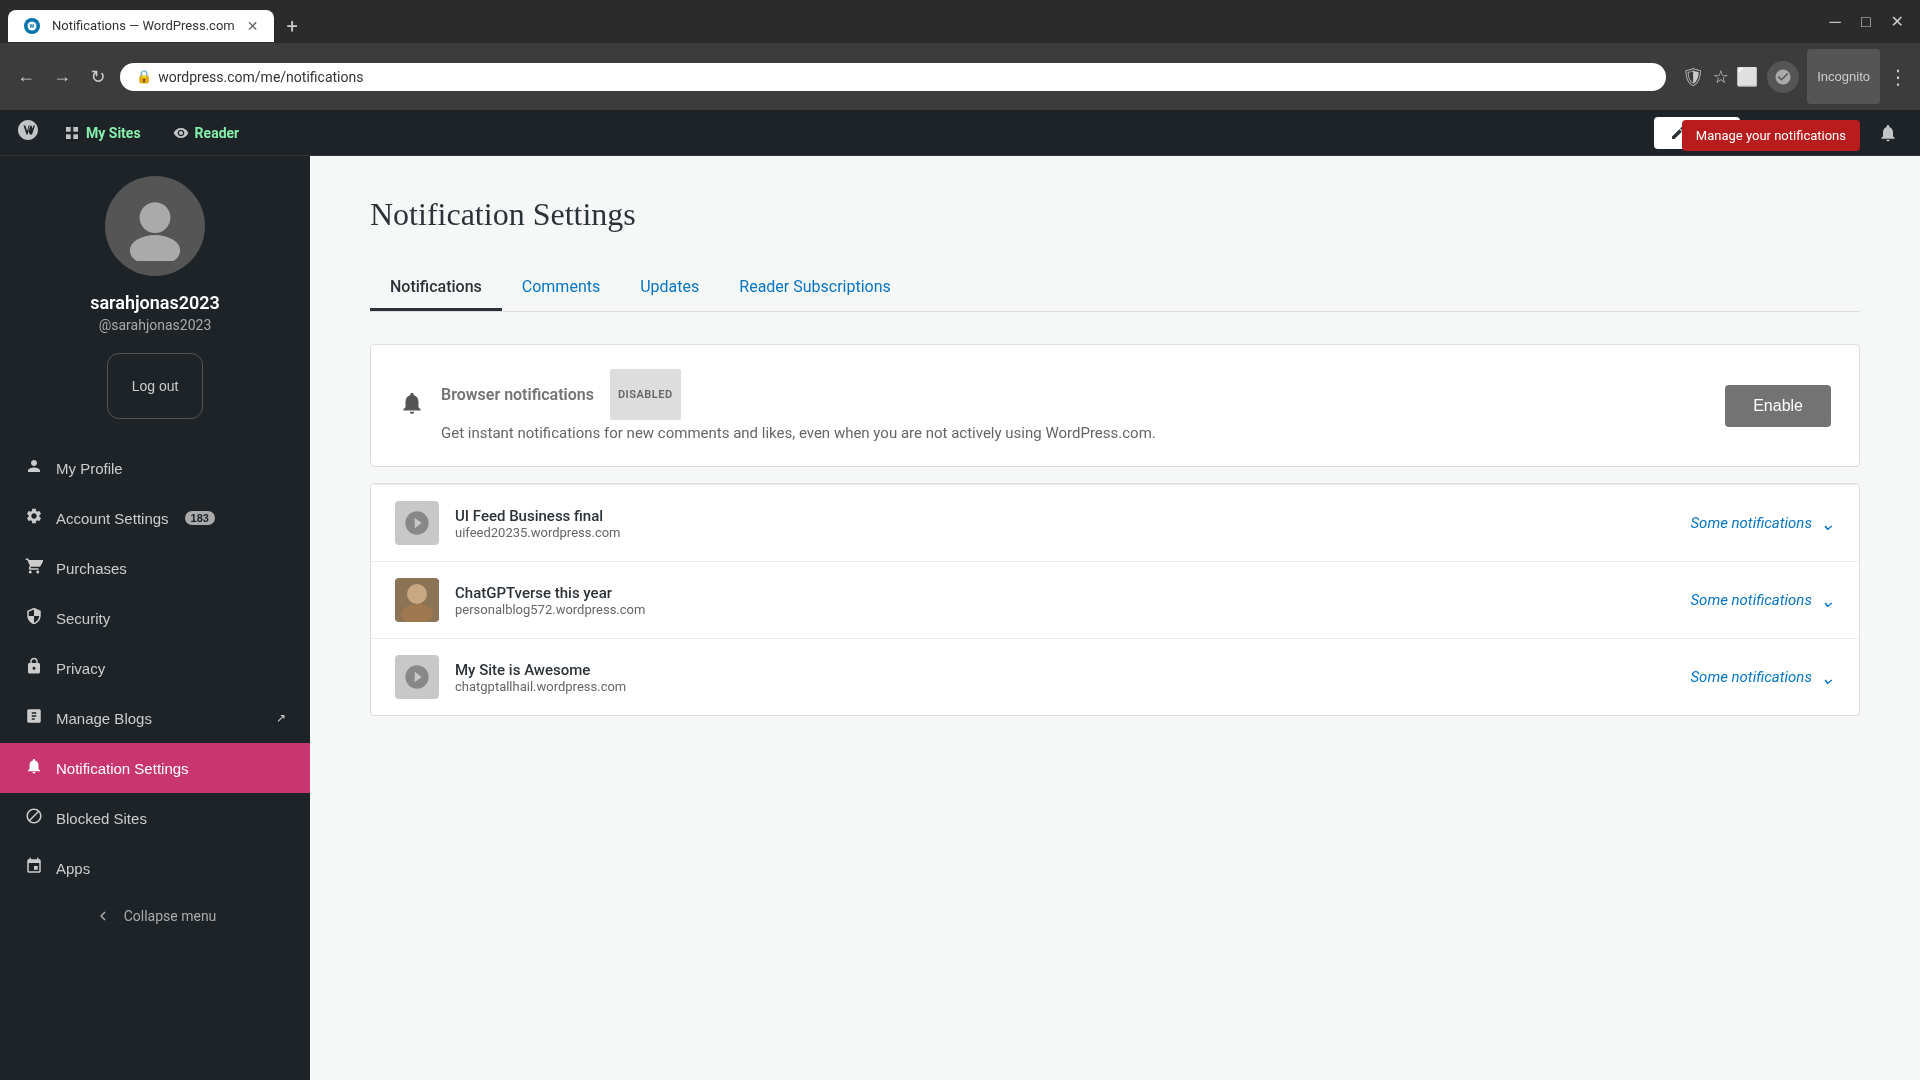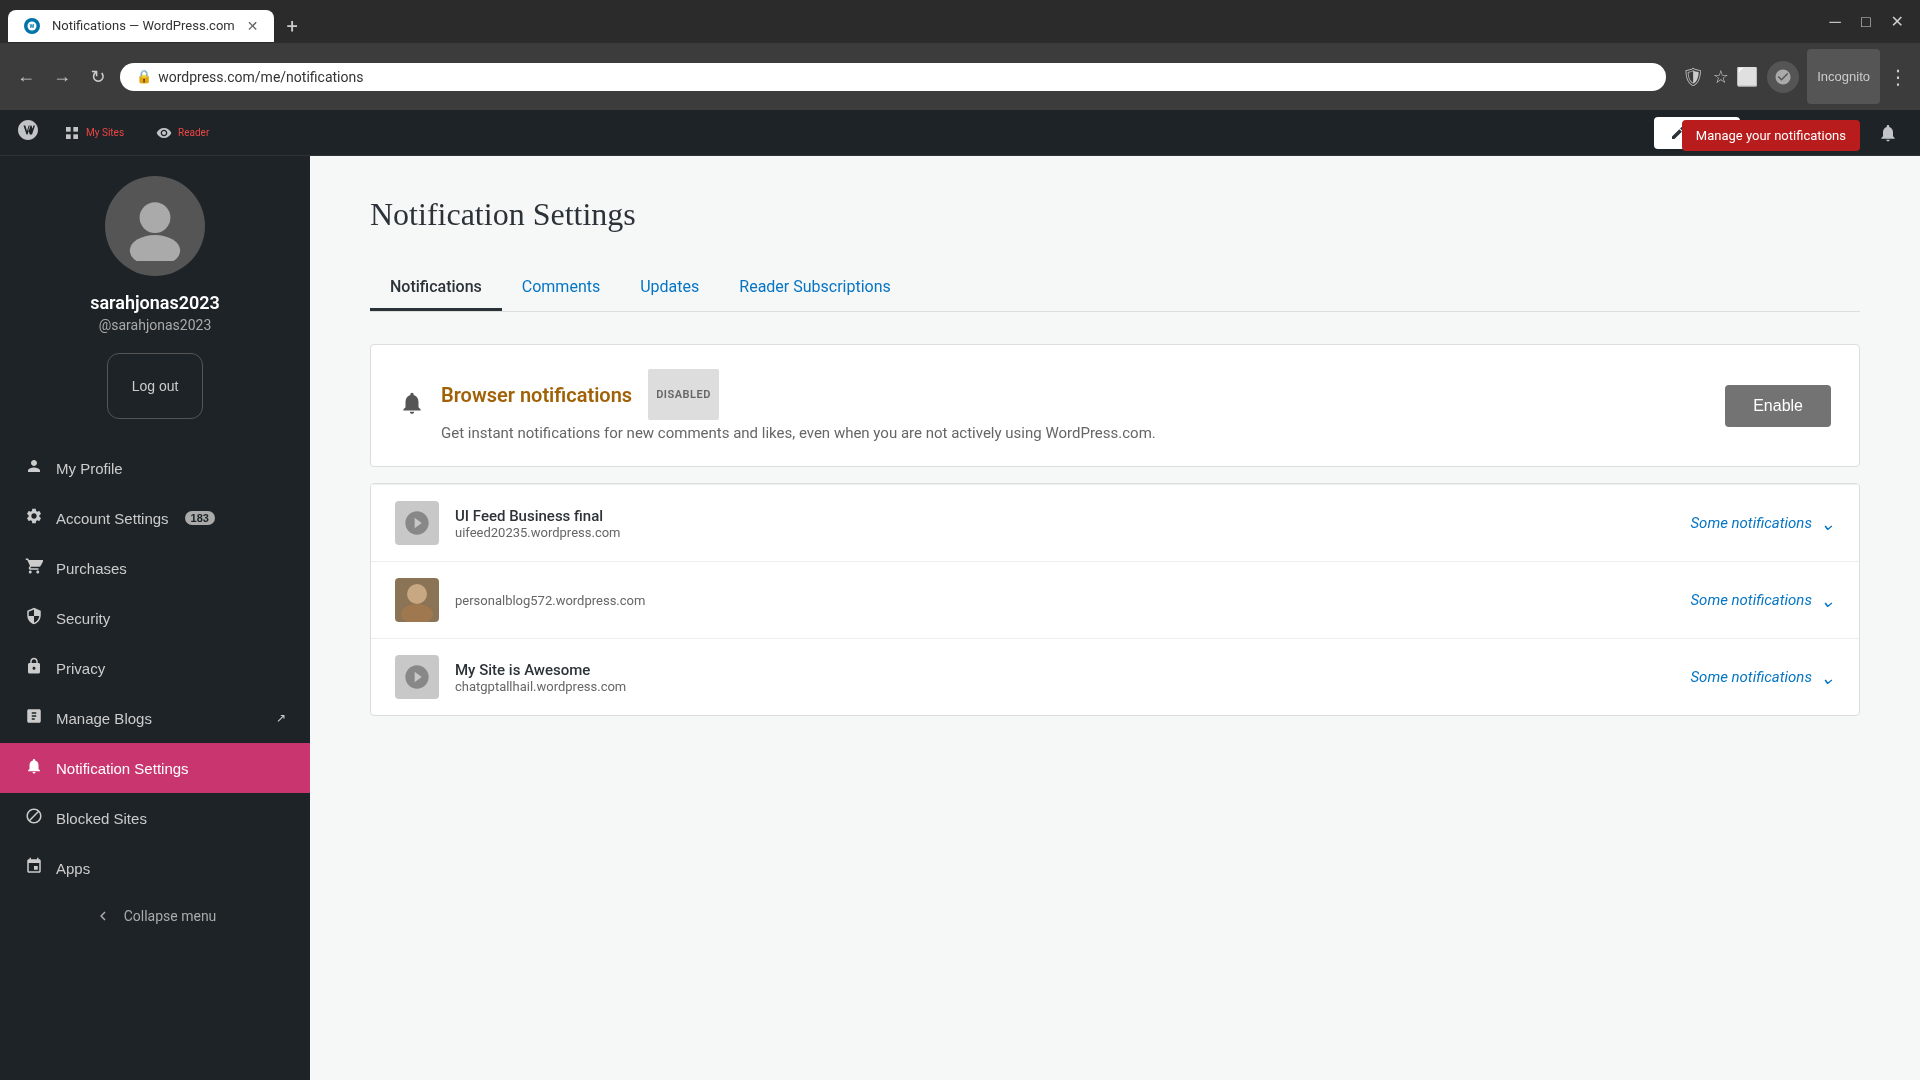--- a/index.html
+++ b/index.html
@@ -20,21 +20,21 @@
     .address-field { flex: 1; background: #fff; border: none; border-radius: 20px; padding: 6px 16px; font-size: 14px; display: flex; align-items: center; gap: 6px; }
     .address-field .lock-icon { color: #555; font-size: 13px; }
     .address-text { font-size: 14px; color: #333; }
     .browser-actions { display: flex; align-items: center; gap: 8px; margin-left: 8px; }
     .browser-actions span { color: #ccc; font-size: 16px; cursor: pointer; }
     .incognito-btn { background: #555; color: #ccc; border: none; border-radius: 4px; padding: 20px 10px; font-size: 13px; cursor: pointer; display: flex; align-items: center; gap: 6px; }
 
     
     .wp-topbar { background: #1d2327; height: 46px; display: flex; align-items: center; padding: 0 16px; gap: 16px; border-bottom: 1px solid #333; }
     .wp-logo { color: #c3c4c7; font-size: 20px; }
-    .wp-nav-item { color: #ef4444; font-size: 10px; cursor: pointer; padding: 4px 8px; display: flex; align-items: center; gap: 6px; }
+    .wp-nav-item { color: #86efac; font-size: 14px; cursor: pointer; padding: 4px 8px; display: flex; align-items: center; gap: 6px; font-weight: bold; }
     .wp-topbar-right { margin-left: auto; display: flex; align-items: center; gap: 12px; }
     .write-btn { background: #fff; color: #2c3338; border: none; border-radius: 4px; padding: 8px 16px; font-size: 14px; cursor: pointer; display: flex; align-items: center; gap: 6px; font-weight: 500; }
     .write-count { background: #0675c4; color: white; border-radius: 50%; width: 20px; height: 20px; font-size: 11px; display: flex; align-items: center; justify-content: center; }
     .topbar-icon { color: #c3c4c7; font-size: 18px; cursor: pointer; width: 32px; height: 32px; display: flex; align-items: center; justify-content: center; border-radius: 50%; }
     .incognito-circle { width: 32px; height: 32px; background: #555; border-radius: 50%; display: flex; align-items: center; justify-content: center; }
 
     
     .tooltip-popup { position: absolute; top: 120px; right: 60px; background: #b91c1c; color: #fff; padding: 8px 14px; border-radius: 4px; font-size: 13px; white-space: nowrap; z-index: 100; }
 
     
@@ -61,21 +61,21 @@
 
     
     .tabs { display: flex; gap: 0; border-bottom: 1px solid #ddd; margin-bottom: 32px; }
     .tab-item { padding: 12px 20px; font-size: 16px; cursor: pointer; color: #0675c4; border-bottom: 3px solid transparent; text-decoration: none; }
     .tab-item.active { color: #2c3338; border-bottom: 3px solid #2c3338; font-weight: 500; }
 
     
     .notification-card { background: #fff; border: 1px solid #ddd; border-radius: 4px; margin-bottom: 16px; }
     .browser-notif-section { padding: 24px 28px; display: flex; align-items: center; gap: 16px; }
     .bell-icon-wrap { font-size: 22px; color: #555; }
-    .notif-title { font-size: 20px; font-weight: 600; color: #a16207; }
+    .notif-title { font-size: 16px; font-weight: 600; color: #737373; }
     .disabled-badge { background: #ddd; color: #666; font-size: 11px; padding: 19px 8px; border-radius: 2px; font-weight: 600; margin-left: 8px; letter-spacing: 0.5px; }
     .notif-desc { color: #666; font-size: 15px; margin-top: 4px; }
     .enable-btn { margin-left: auto; background: #737373; color: white; border: none; border-radius: 4px; padding: 12px 28px; font-size: 16px; cursor: pointer; font-weight: 500; white-space: nowrap; }
 
     
     .site-row { padding: 16px 24px; display: flex; align-items: center; gap: 16px; border-top: 1px solid #eee; }
     .site-avatar { width: 44px; height: 44px; background: #eee; border-radius: 4px; display: flex; align-items: center; justify-content: center; overflow: hidden; flex-shrink: 0; }
     .site-avatar.gray { background: #c8c8c8; }
     .site-info { flex: 1; }
     .site-name { font-size: 15px; font-weight: 500; color: #2c3338; }
@@ -333,20 +333,21 @@
       </div>
 
       <div class="site-row">
         <div class="site-avatar" style="background:#8b7355;">
           <svg width="44" height="44" viewBox="0 0 44 44">
               <circle cx="22" cy="16" r="10" fill="#c8a882"></circle>
               <ellipse cx="22" cy="36" rx="16" ry="10" fill="#a07850"></ellipse>
             </svg>
         </div>
         <div class="site-info">
+          <div class="site-name">ChatGPTverse this year</div>
           <div class="site-url">personalblog572.wordpress.com</div>
         </div>
         <div class="site-notif-status">
           <span>Some notifications</span>
           <span class="chevron-down">⌄</span>
         </div>
       </div>
 
       <div class="site-row">
         <div class="site-avatar gray">

